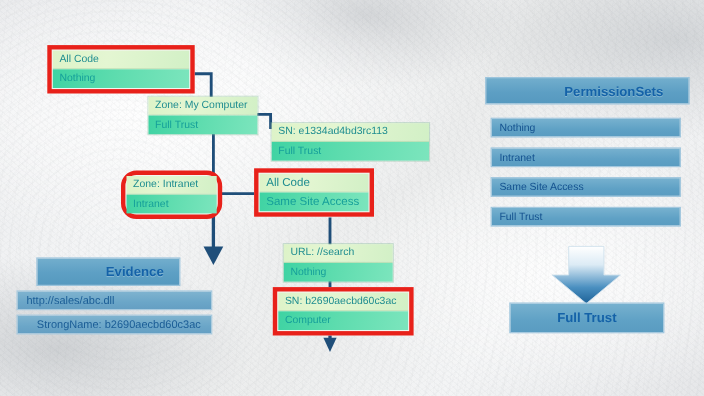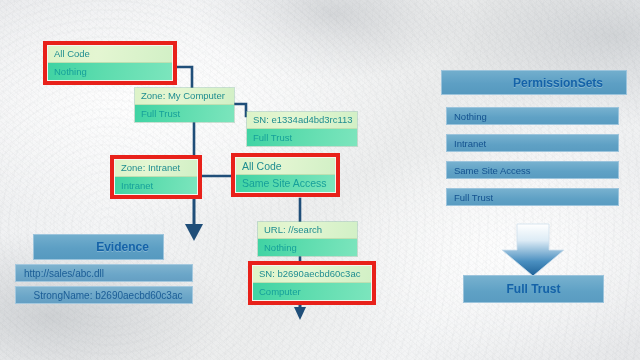--- a/index.html
+++ b/index.html
@@ -187,26 +187,26 @@
   <div class="node highlight" style="left:43px; top:41px; width:134px;">
     <div class="row top">All Code</div>
     <div class="row bottom">Nothing</div>
   </div>
 
   <div class="node plain" style="left:134px; top:87px; width:101px;">
     <div class="row top">Zone: My Computer</div>
     <div class="row bottom">Full Trust</div>
   </div>
 
-  <div class="node plain" style="left:246px; top:111px; width:112px;">
+  <div class="node plain" style="left:246px; top:111px; width:145px;">
     <div class="row top">SN: e1334ad4bd3rc113</div>
     <div class="row bottom">Full Trust</div>
   </div>
 
-  <div class="node highlight" style="left:110px; top:155px; width:92px;">
+  <div class="node highlight" style="left:110px; top:155px; width:92px;border-radius:14px;">
     <div class="row top">Zone: Intranet</div>
     <div class="row bottom">Intranet</div>
   </div>
 
   <div class="node highlight" style="left:231px; top:153px; width:109px; font-size:10.5px;">
     <div class="row top">All Code</div>
     <div class="row bottom">Same Site Access</div>
   </div>
 
   <div class="node plain" style="left:257px; top:221px; width:101px;">

